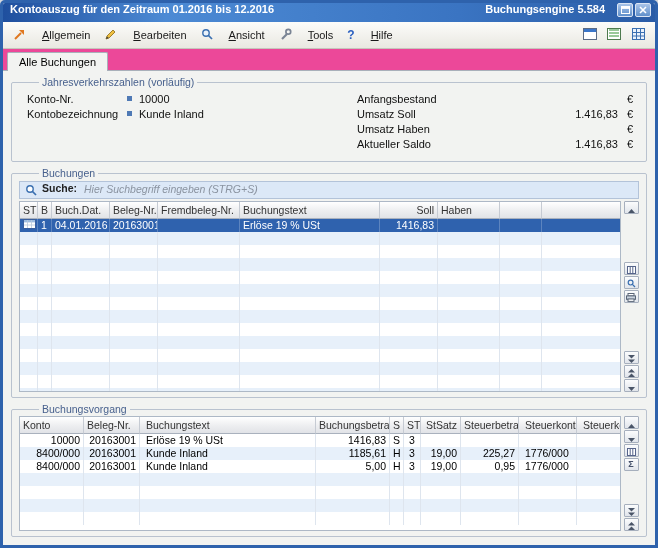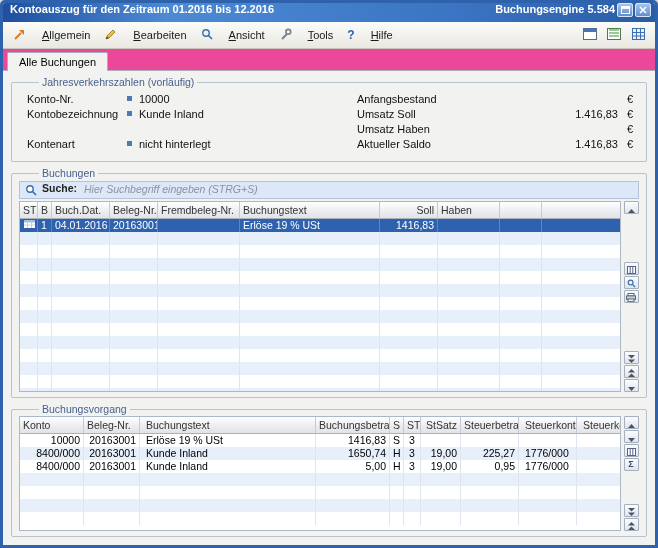--- a/index.html
+++ b/index.html
@@ -5,21 +5,21 @@
   * { box-sizing: border-box; }
   body { margin:0; background:#D6D9DE; font-family:"Liberation Sans","DejaVu Sans",sans-serif; }
   .window { width:658px; height:548px; border:3px solid #2E62AC; border-radius:5px 5px 0 0;
             background:#F2F3F1; display:flex; flex-direction:column; overflow:hidden; }
 
   
   .titlebar { height:19px; flex:none; display:flex; align-items:flex-start; padding:0 4px 0 7px;
               background:linear-gradient(90deg,#1F4F9E,#4C8AD4 25%,#3A74C2 70%,#2A5CA6);
               color:#fff; font-size:11px; font-weight:bold; }
   .tb-title { flex:1; white-space:nowrap; overflow:hidden; }
-  .tb-engine { white-space:nowrap; }
+  .tb-engine { margin-right:10px; white-space:nowrap; }
   .tb-btn { width:16px; height:14px; margin-left:2px; border:1px solid #D9E4F4; border-radius:2px;
             background:linear-gradient(#A9C4E8,#5F8FCB); display:flex; align-items:center; justify-content:center; }
 
   
   .toolbar { height:27px; flex:none; display:flex; align-items:center; padding:2px 4px;
              background:linear-gradient(#FCFCFA,#E9E8E1); border-bottom:1px solid #C6C5BC; }
   .menu-btn { display:flex; align-items:center; gap:16px; padding:3px 7px 3px 5px; font-size:11px; color:#1a1a1a;
               border:1px solid transparent; border-radius:2px; }
   .menu-btn .lbl::first-letter { text-decoration:underline; }
   .tb-right { margin-left:auto; display:flex; gap:4px; padding-right:3px; }
@@ -200,25 +200,20 @@
             <span class="f-label">Konto-Nr.</span>
             <span class="bullet"></span>
             <span>10000</span>
           </div>
           <div class="sum-row">
             <span class="f-label">Kontobezeichnung</span>
             <span class="bullet"></span>
             <span>Kunde Inland</span>
           </div>
           <div class="sum-spacer"></div>
-          <div class="sum-row">
-            <span class="f-label">Kontenart</span>
-            <span class="bullet"></span>
-            <span>nicht hinterlegt</span>
-          </div>
         </div>
         <div class="sum-right">
           <div class="sum-row">
             <span class="f-label">Anfangsbestand</span>
             <span class="f-value"></span>
             <span class="f-unit">€</span>
           </div>
           <div class="sum-row">
             <span class="f-label">Umsatz Soll</span>
             <span class="f-value">1.416,83</span>
@@ -517,21 +512,21 @@
             <div class="cell p-st">3</div>
             <div class="cell p-satz"></div>
             <div class="cell p-steuer"></div>
             <div class="cell p-sk1"></div>
             <div class="cell p-sk2"></div>
           </div>
           <div class="trow alt">
             <div class="cell p-konto">8400/000</div>
             <div class="cell p-beleg">20163001</div>
             <div class="cell p-text">Kunde Inland</div>
-            <div class="cell p-betrag">1650,74</div>
+            <div class="cell p-betrag">1185,61</div>
             <div class="cell p-s">H</div>
             <div class="cell p-st">3</div>
             <div class="cell p-satz">19,00</div>
             <div class="cell p-steuer">225,27</div>
             <div class="cell p-sk1">1776/000</div>
             <div class="cell p-sk2"></div>
           </div>
           <div class="trow">
             <div class="cell p-konto">8400/000</div>
             <div class="cell p-beleg">20163001</div>

